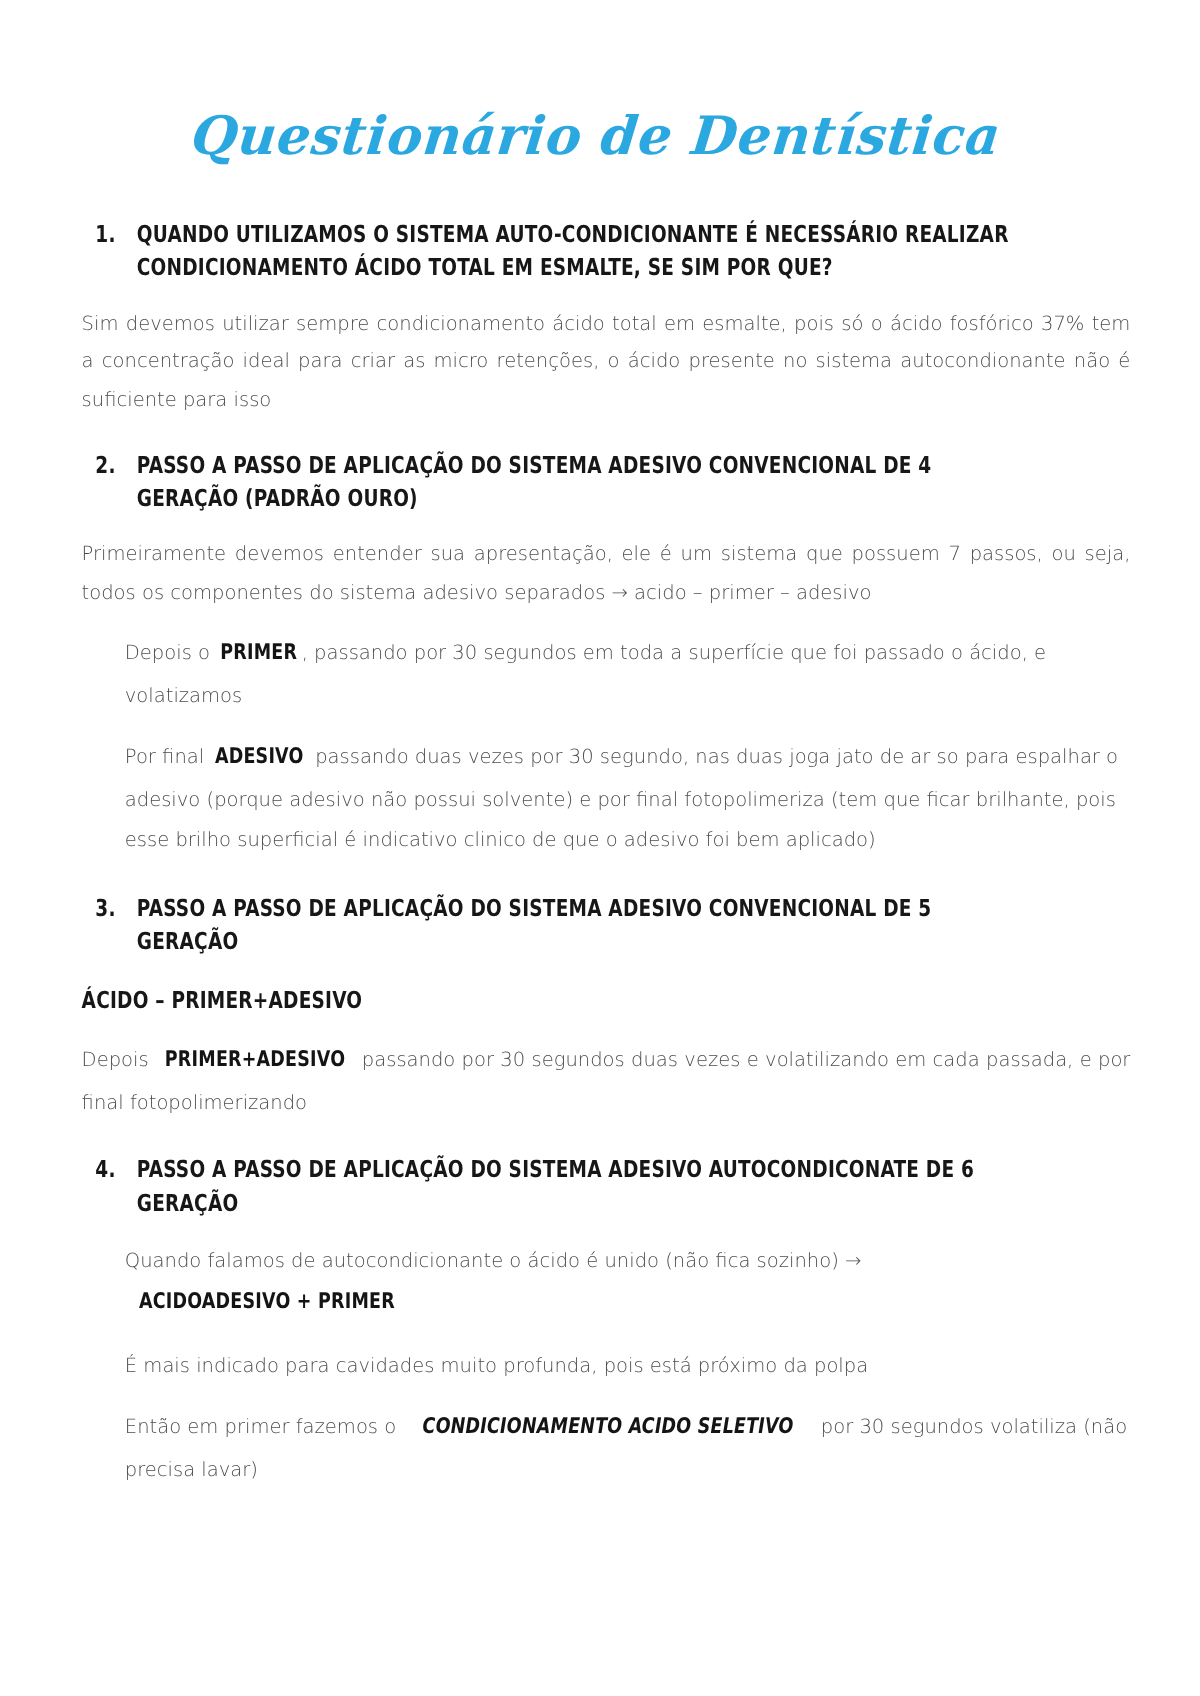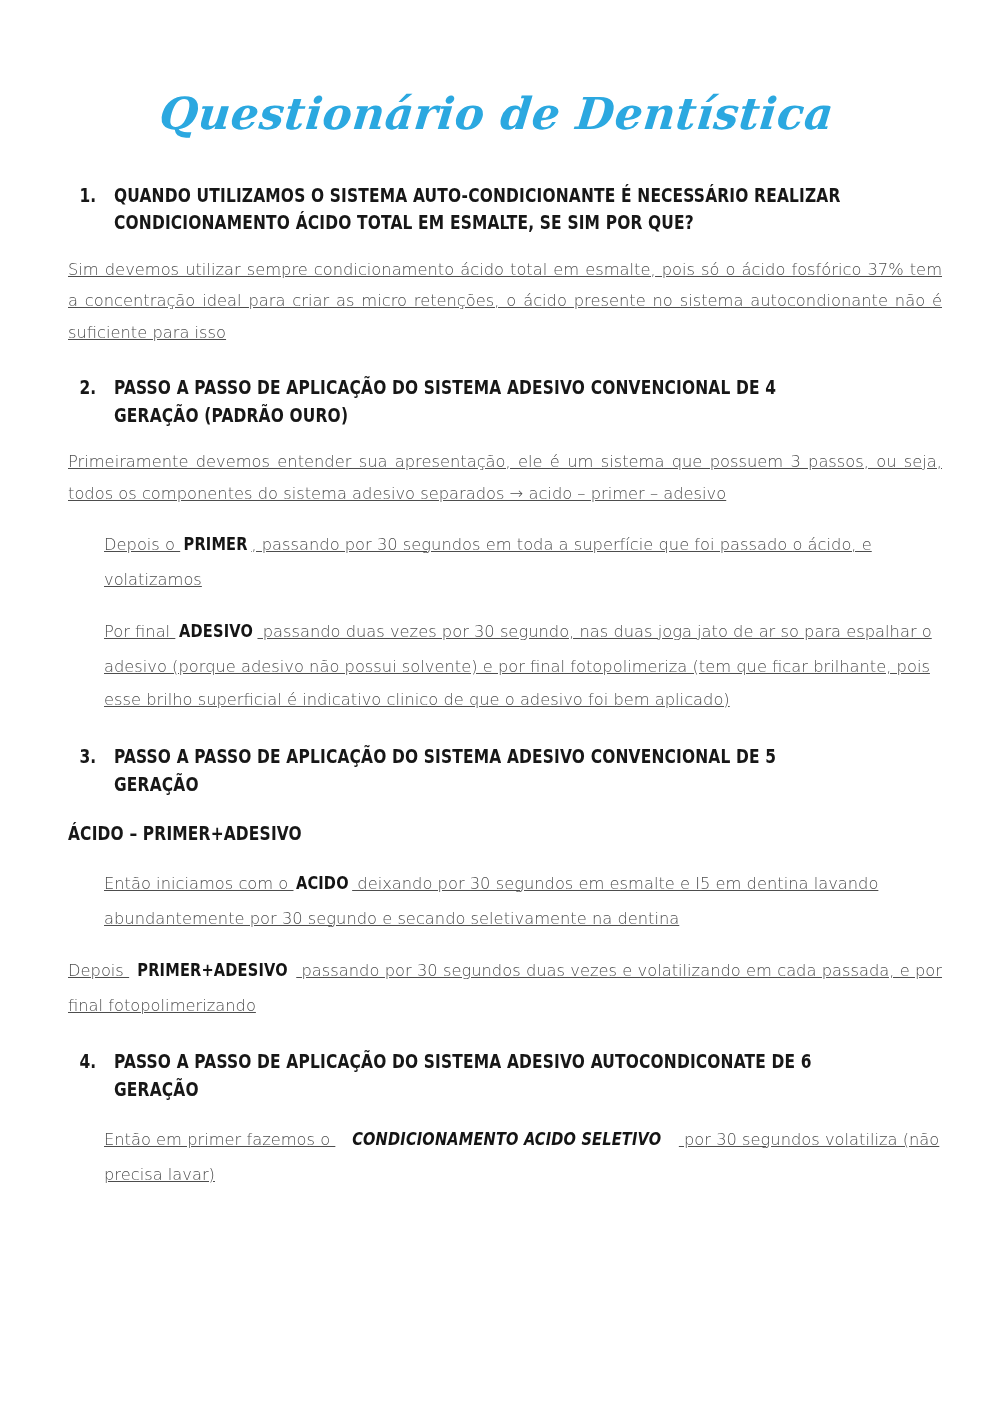--- a/index.html
+++ b/index.html
@@ -73,21 +73,20 @@
 
   
   .para {
     font-family: "DejaVu Sans", sans-serif;
     font-weight: 300;
     font-size: 16.3px;
     color: #4d4d4d;
     line-height: 1.92;
     margin-top: 17px;
     text-align: justify;
-    text-decoration: underline;
     -webkit-font-smoothing: antialiased;
   }
   .para.loose { line-height: 2.05; }
   .para.nojust { text-align: left; margin-left: 36px; }
 
   
   .tok {
     font-family: "DejaVu Sans Condensed", "Liberation Sans Narrow", "Liberation Sans", sans-serif;
     font-weight: bold;
     font-size: 18px;
@@ -111,32 +110,33 @@
     <div class="q-item">
       <div class="q-num">1.</div>
       <div class="q-text">QUANDO UTILIZAMOS O SISTEMA AUTO-CONDICIONANTE É NECESSÁRIO REALIZAR CONDICIONAMENTO ÁCIDO TOTAL EM ESMALTE, SE SIM POR QUE?</div>
     </div>
     <p class="para">Sim devemos utilizar sempre condicionamento ácido total em esmalte, pois só o ácido fosfórico 37% tem a concentração ideal para criar as micro retenções, o ácido presente no sistema autocondionante não é suficiente para isso</p>
 
     <div class="q-item">
       <div class="q-num">2.</div>
       <div class="q-text">PASSO A PASSO DE APLICAÇÃO DO SISTEMA ADESIVO CONVENCIONAL DE 4 GERAÇÃO (PADRÃO OURO)</div>
     </div>
-    <p class="para">Primeiramente devemos entender sua apresentação, ele é um sistema que possuem 3 passos, ou seja, todos os componentes do sistema adesivo separados → acido – primer – adesivo</p>
+    <p class="para">Primeiramente devemos entender sua apresentação, ele é um sistema que possuem 7 passos, ou seja, todos os componentes do sistema adesivo separados → acido – primer – adesivo</p>
     <p class="para loose nojust"><span>Depois o </span><span class="tok">PRIMER</span><span>, passando por 30 segundos em toda a superfície que foi passado o ácido, e volatizamos</span></p>
     <p class="para loose nojust"><span>Por final </span><span class="tok">ADESIVO</span><span> passando duas vezes por 30 segundo, nas duas joga jato de ar so para espalhar o adesivo (porque adesivo não possui solvente) e por final fotopolimeriza (tem que ficar brilhante, pois esse brilho superficial é indicativo clinico de que o adesivo foi bem aplicado)</span></p>
 
     <div class="q-item">
       <div class="q-num">3.</div>
       <div class="q-text">PASSO A PASSO DE APLICAÇÃO DO SISTEMA ADESIVO CONVENCIONAL DE 5 GERAÇÃO</div>
     </div>
     <div class="sub-heading">ÁCIDO – PRIMER+ADESIVO</div>
-    <p class="para loose nojust"><span>Então iniciamos com o </span><span class="tok">ACIDO</span><span> deixando por 30 segundos em esmalte e I5 em dentina lavando abundantemente por 30 segundo e secando seletivamente na dentina</span></p>
     <p class="para loose"><span>Depois </span><span class="tok">PRIMER+ADESIVO</span><span> passando por 30 segundos duas vezes e volatilizando em cada passada, e por final fotopolimerizando</span></p>
 
     <div class="q-item">
       <div class="q-num">4.</div>
       <div class="q-text">PASSO A PASSO DE APLICAÇÃO DO SISTEMA ADESIVO AUTOCONDICONATE DE 6 GERAÇÃO</div>
     </div>
+    <p class="para loose nojust"><span>Quando falamos de autocondicionante o ácido é unido (não fica sozinho) → </span><span class="tok">ACIDOADESIVO + PRIMER</span><span></span></p>
+    <p class="para loose nojust">É mais indicado para cavidades muito profunda, pois está próximo da polpa</p>
     <p class="para loose nojust"><span>Então em primer fazemos o </span><span class="tok ital">CONDICIONAMENTO ACIDO SELETIVO</span><span> por 30 segundos volatiliza (não precisa lavar)</span></p>
 
   </div>
 </div>
 
 </body></html>

